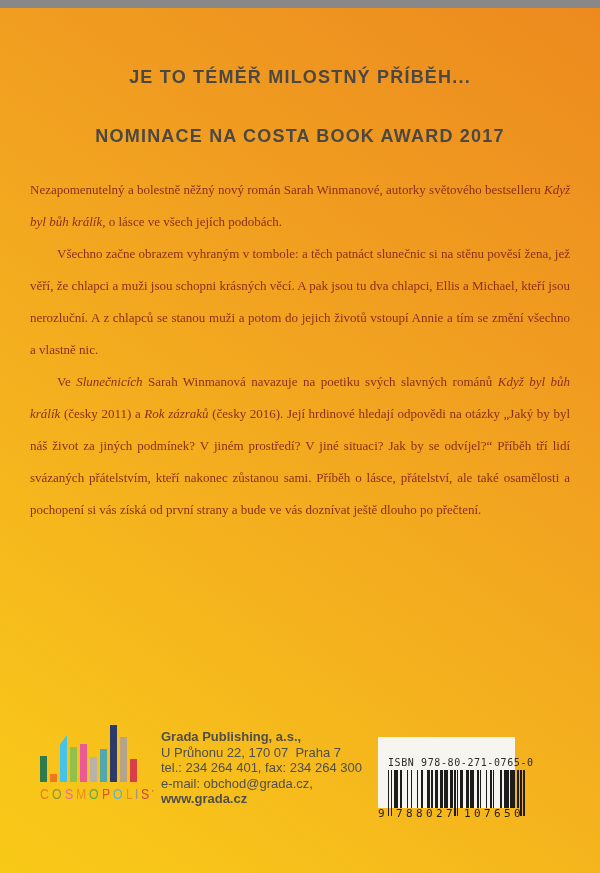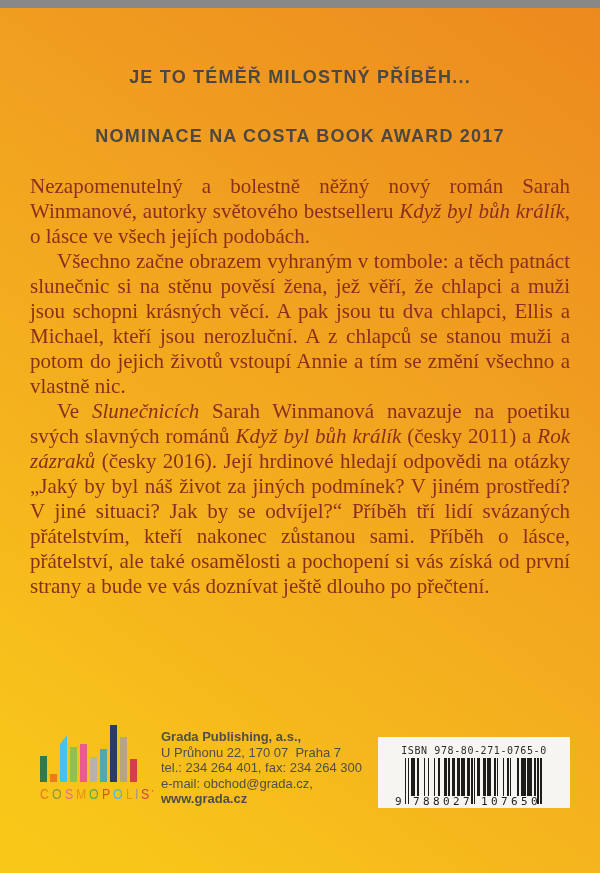--- a/index.html
+++ b/index.html
@@ -19,21 +19,21 @@
   }
   .award{
     position:absolute;top:118px;left:0;width:600px;
     text-align:center;
     font-weight:700;font-size:18px;letter-spacing:1.2px;
     color:#4b4843;
   }
   .annotation{
     position:absolute;top:166px;left:30px;width:540px;
     font-family:"Liberation Serif",serif;
-    font-size:21px;line-height:25px;
+    font-size:13px;line-height:32px;
     text-align:justify;
   }
   .annotation p{margin:0;}
   .annotation p.indent{text-indent:27px;}
   .annotation .it{font-style:italic;}
 
   
   .logo{position:absolute;left:40px;top:716px;width:120px;}
   .logo-bars{display:flex;align-items:flex-end;gap:3px;height:58px;}
   .lbar{width:7px;flex:none;}
@@ -41,23 +41,23 @@
   .logo-word{display:flex;justify-content:space-between;width:114px;margin-top:4px;
     font-size:15px;font-weight:400;letter-spacing:0;line-height:15px;}
   .logo-word span{transform:scaleX(.82);transform-origin:left;}
   .logo-word span.apos{font-size:9px;transform:none;}
 
   .publisher{position:absolute;left:161px;top:721px;color:#4f4e49;}
   .pub-line{font-size:13px;line-height:15.6px;white-space:pre;}
   .pub-line.bold{font-weight:700;}
 
   .barcode-box{
-    position:absolute;left:378px;top:729px;width:192px;height:71px;
+    position:absolute;left:378px;top:729px;width:137px;height:71px;
     background:#f6f5f0;border-radius:1px;
-    box-sizing:border-box;padding:8px 10px 0 10px;
+    box-sizing:border-box;padding:20px 10px 0 10px;
   }
   .isbn-label{
     font-family:"DejaVu Sans Mono",monospace;
     font-size:10px;letter-spacing:.6px;color:#2b2b28;
     text-align:center;white-space:nowrap;
   }
   .bars-wrap{position:relative;width:138px;height:48px;margin:2px auto 0;display:flex;align-items:flex-start;}
   .m{width:1.45px;flex:none;height:38px;}
   .m.on{background:#1e1d1b;}
   .m.tall{height:46px;}

